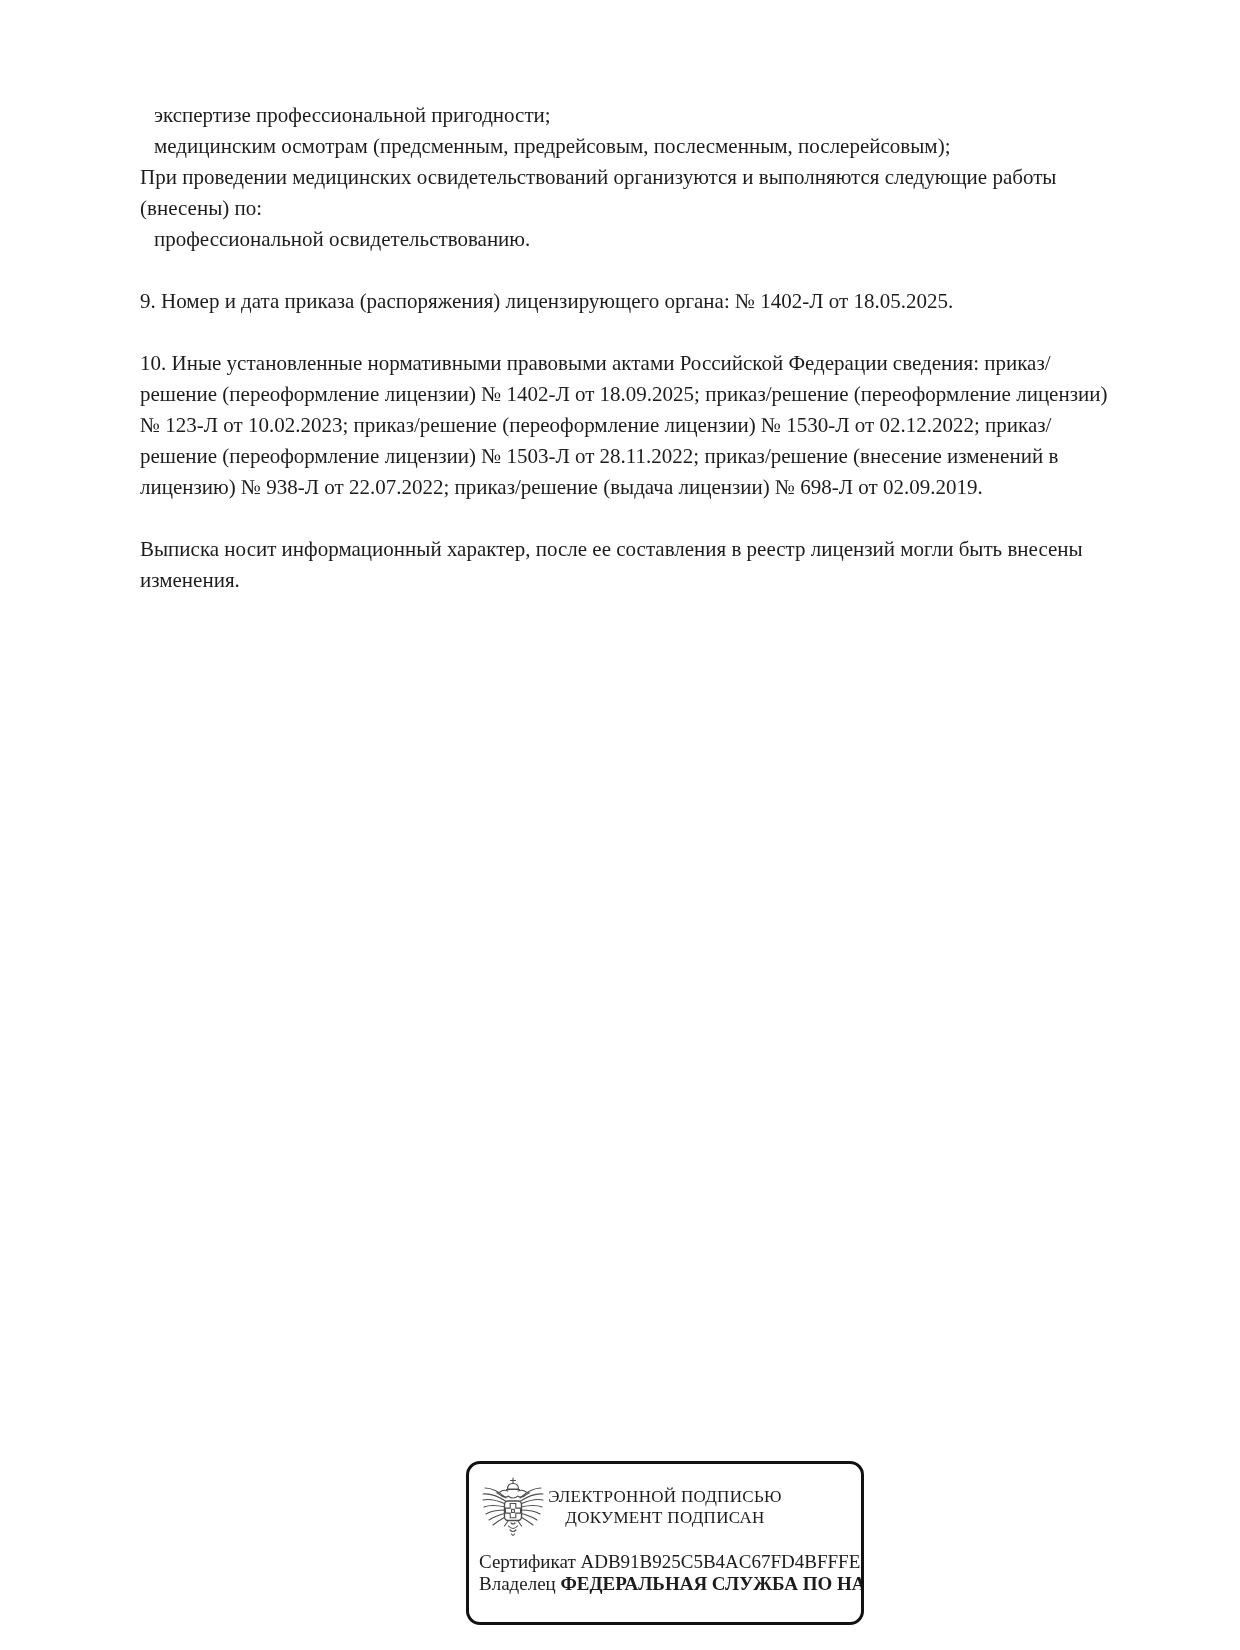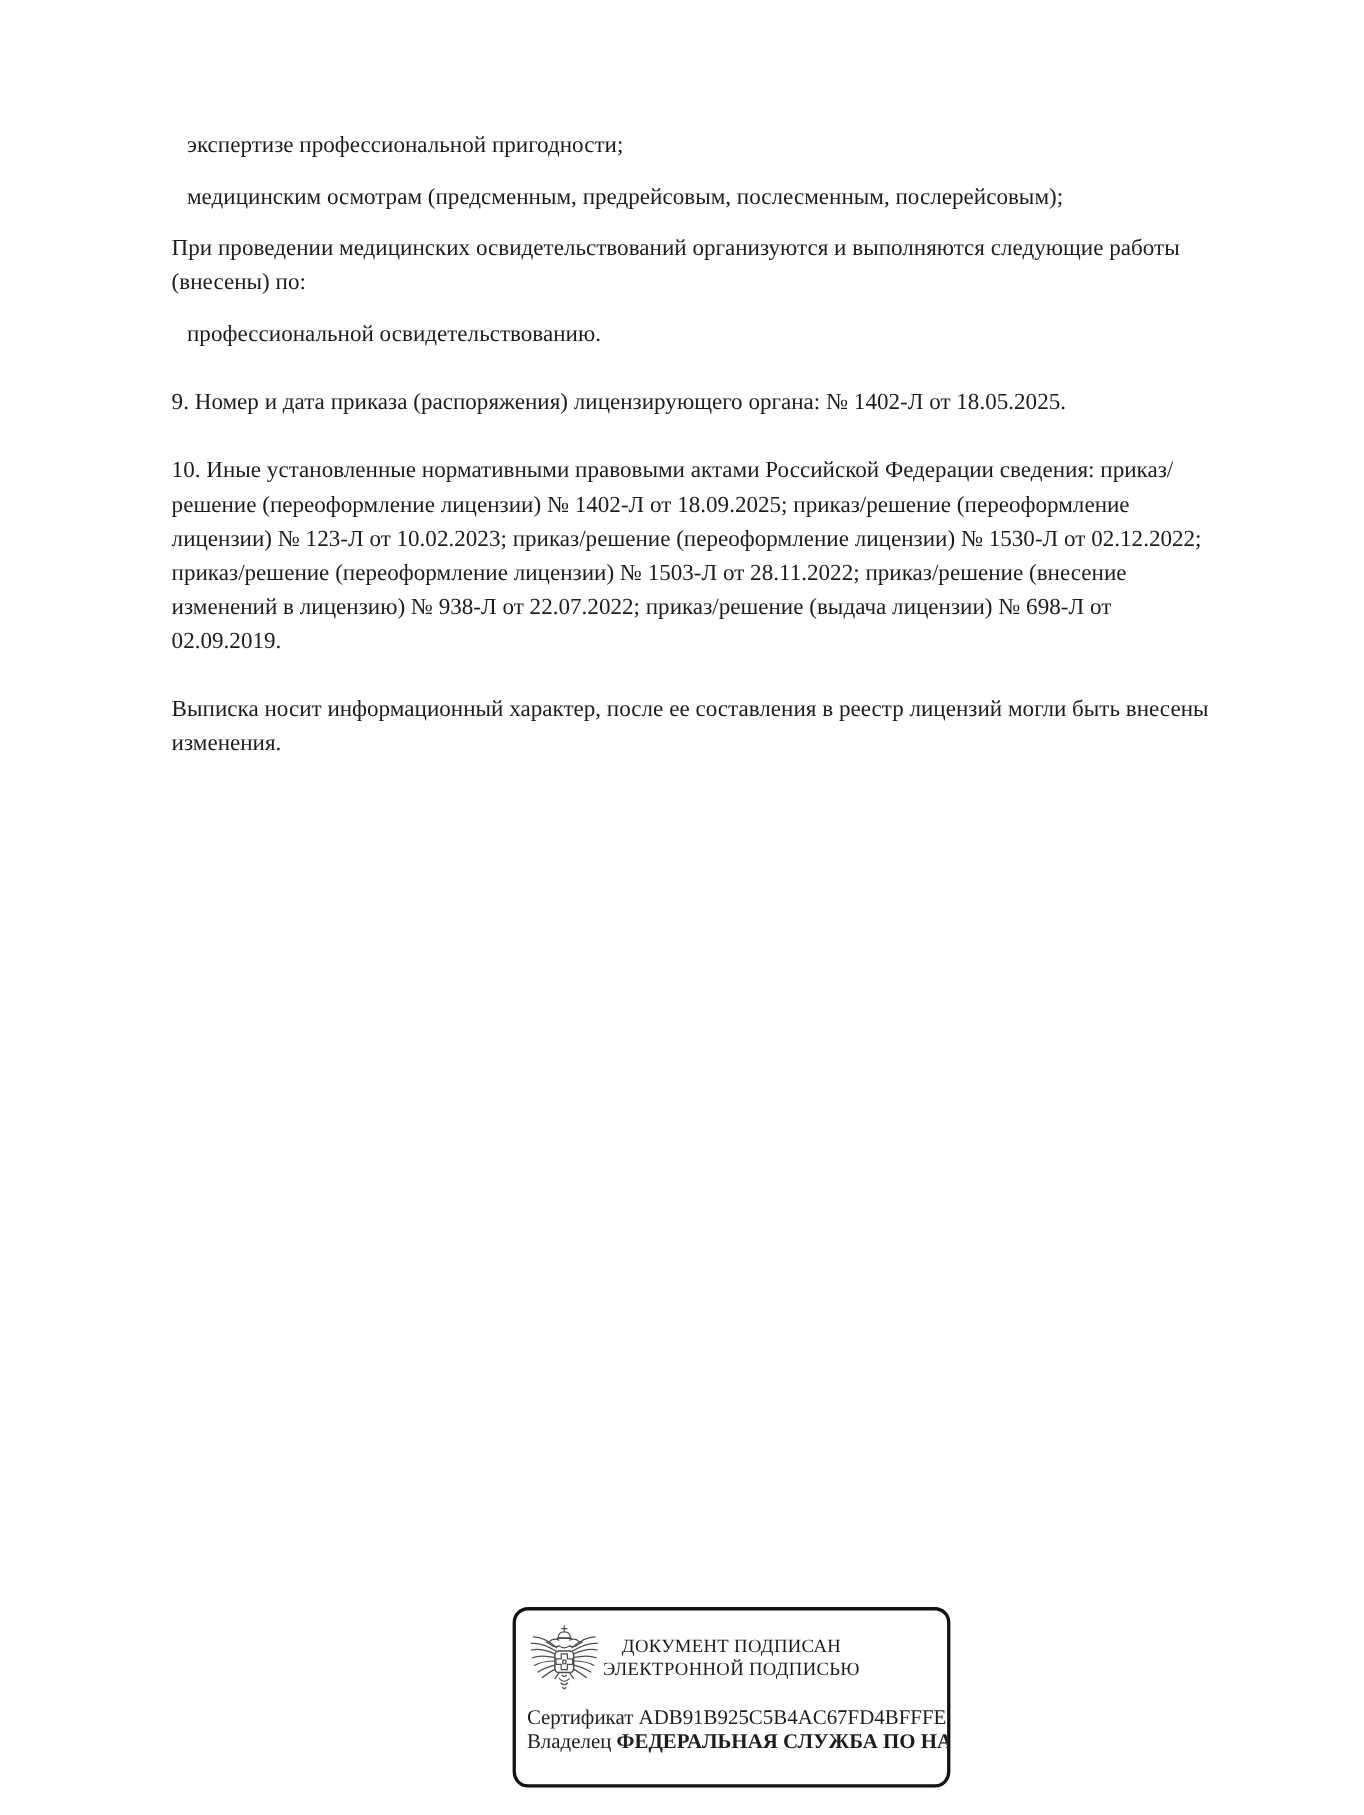--- a/index.html
+++ b/index.html
@@ -19,21 +19,21 @@
   .doc {
     position: absolute;
     left: 140px;
     top: 100px;
     width: 985px;
     font-size: 21px;
     line-height: 31px;
     text-align: left;
   }
   .doc p {
-    margin: 16px;
+    margin: 0;
     padding: 0;
   }
   .doc p.indent {
     padding-left: 14px;
   }
   .doc p.section {
     margin-top: 31px;
   }
   
   .stamp {
@@ -145,22 +145,22 @@
 
           <rect x="23.5" y="25" width="17" height="19.5" rx="3.5" fill="#ffffff" stroke-width="1.4"></rect>
 
           <path d="M29.2 27.5 h5.6 v4.6 h4.7 v5 h-4.7 v4.7 h-5.6 v-4.7 h-4.7 v-5 h4.7 Z"></path>
           <rect x="30.6" y="33.3" width="2.8" height="3.2"></rect>
         </g>
       </svg>
     </span>
 
     <div class="stamp-title">
+      <div>ЭЛЕКТРОННОЙ ПОДПИСЬЮ</div>
       <div>ДОКУМЕНТ ПОДПИСАН</div>
-      <div>ЭЛЕКТРОННОЙ ПОДПИСЬЮ</div>
     </div>
 
     <div class="stamp-info">
       <div class="info-line">
         <span>Сертификат</span>
         <span>ADB91B925C5B4AC67FD4BFFFEDC463AE</span>
       </div>
       <div class="info-line">
         <span>Владелец</span>
         <span class="bold">ФЕДЕРАЛЬНАЯ СЛУЖБА ПО НАДЗОРУ В СФ</span>

